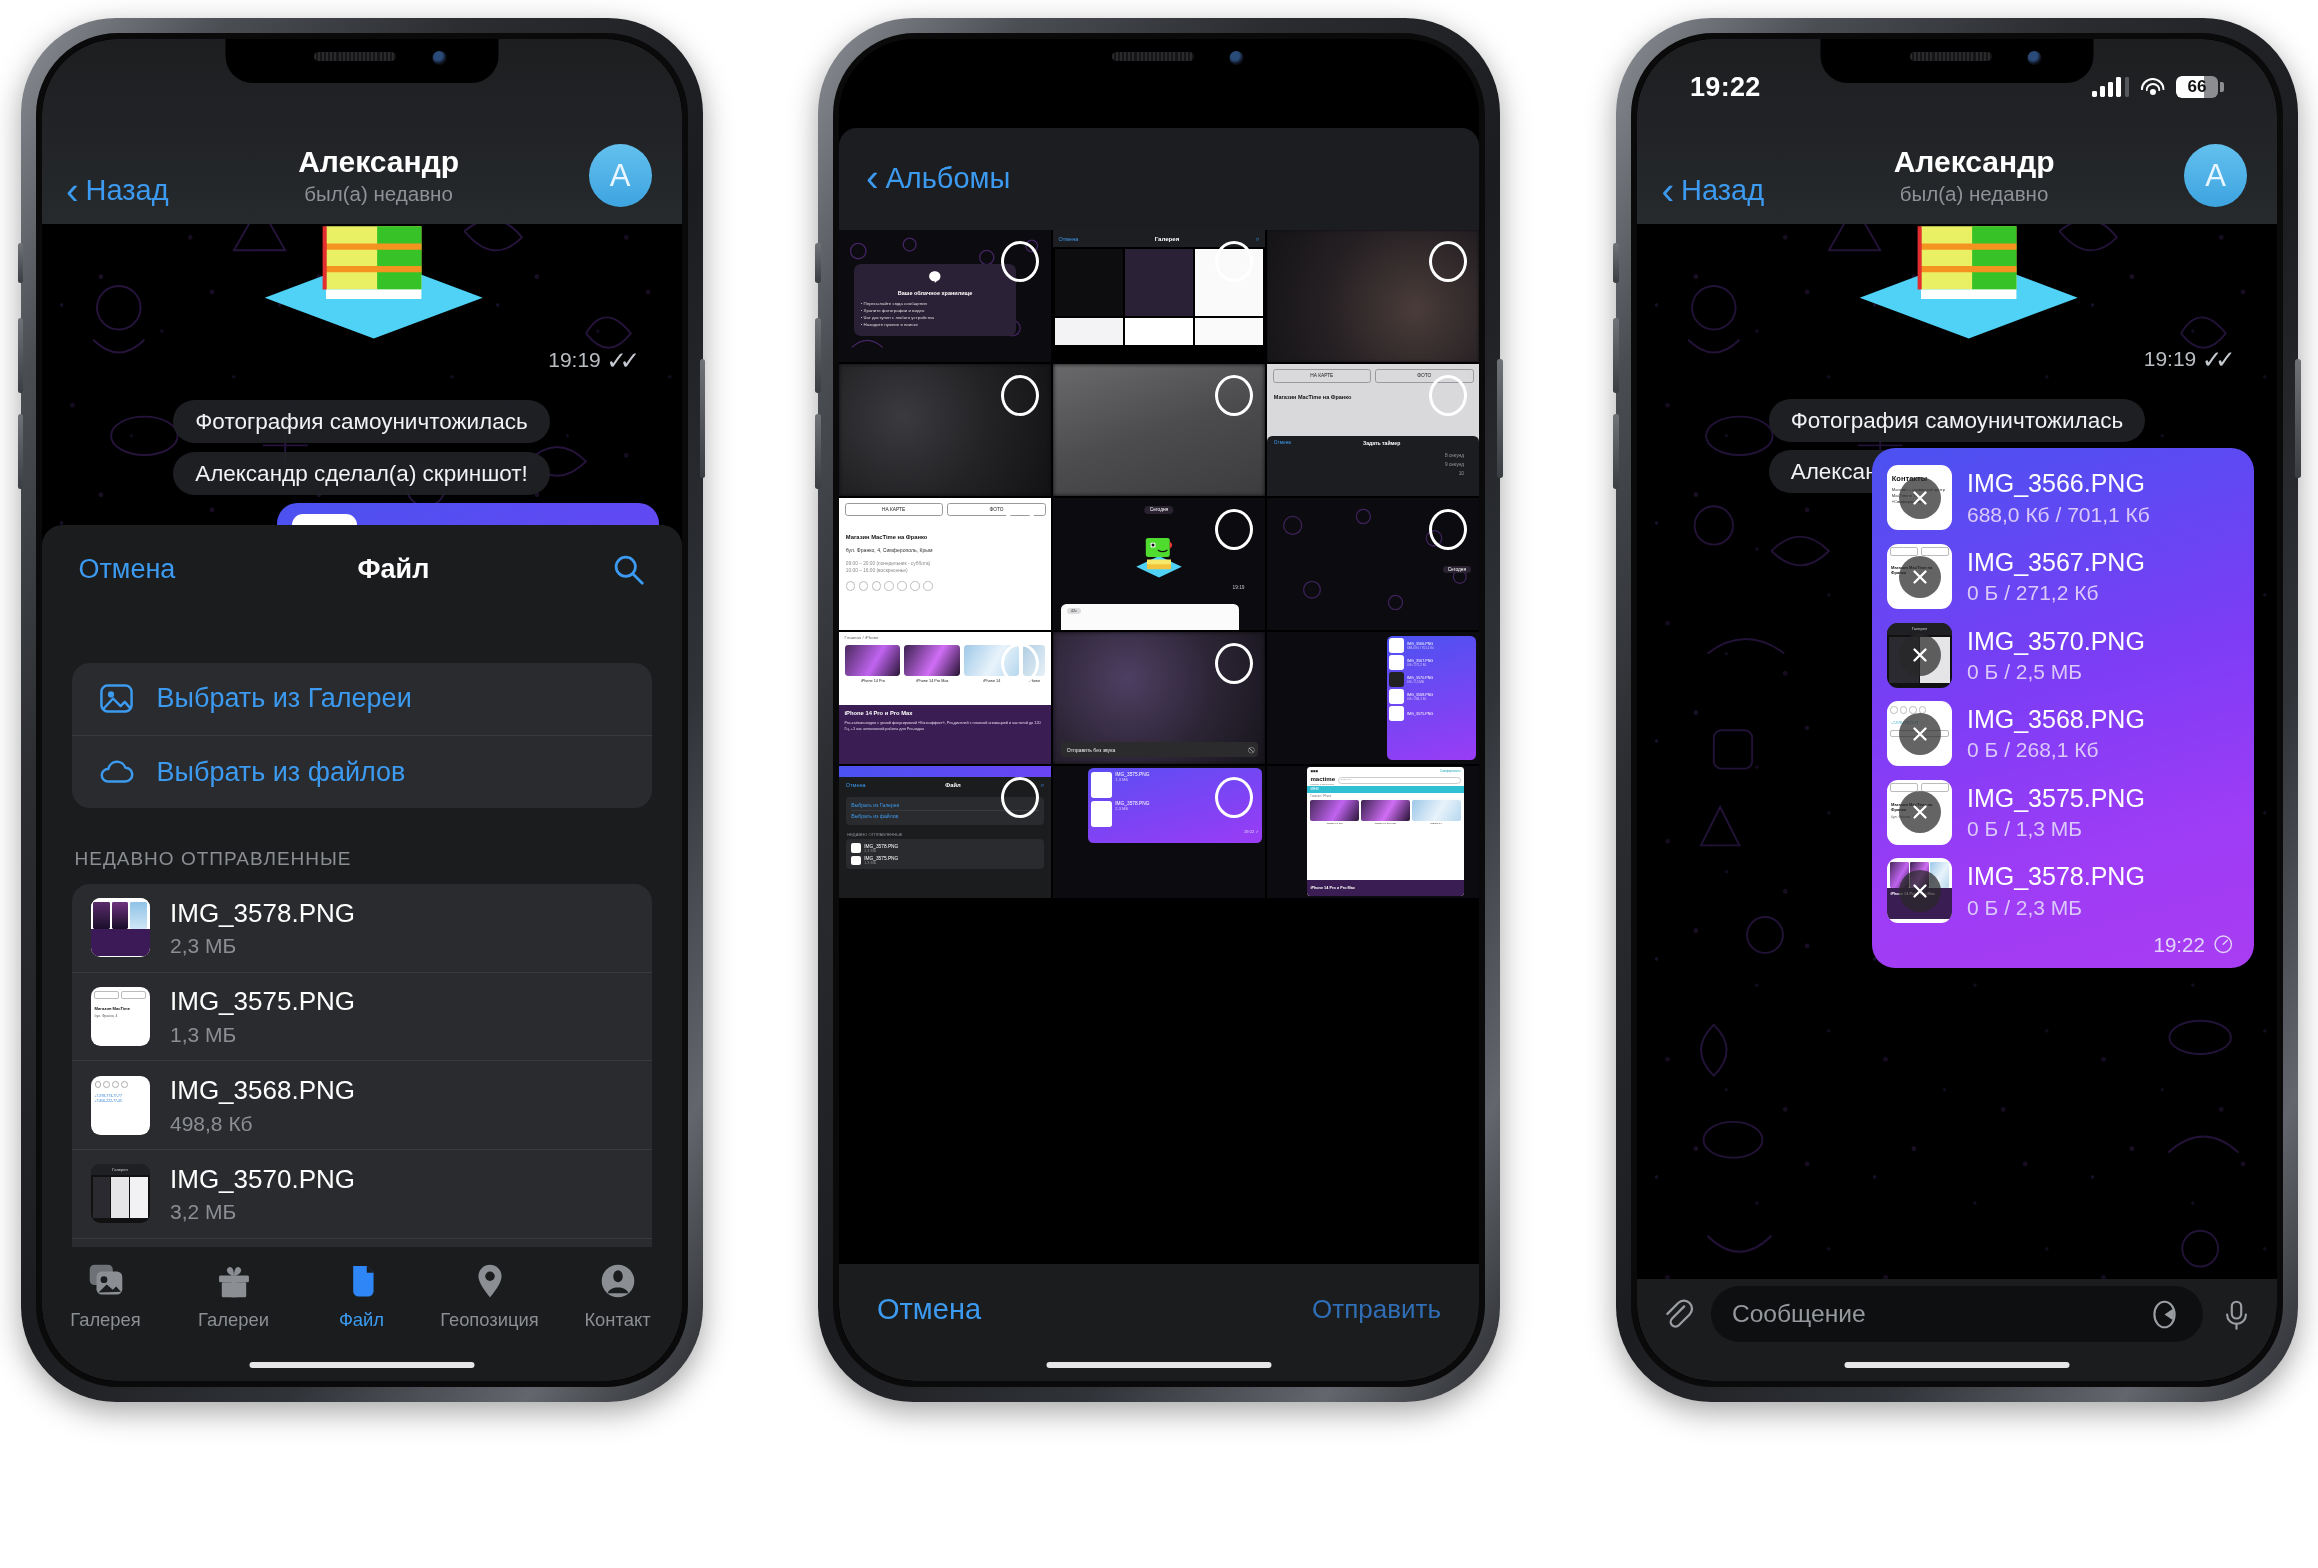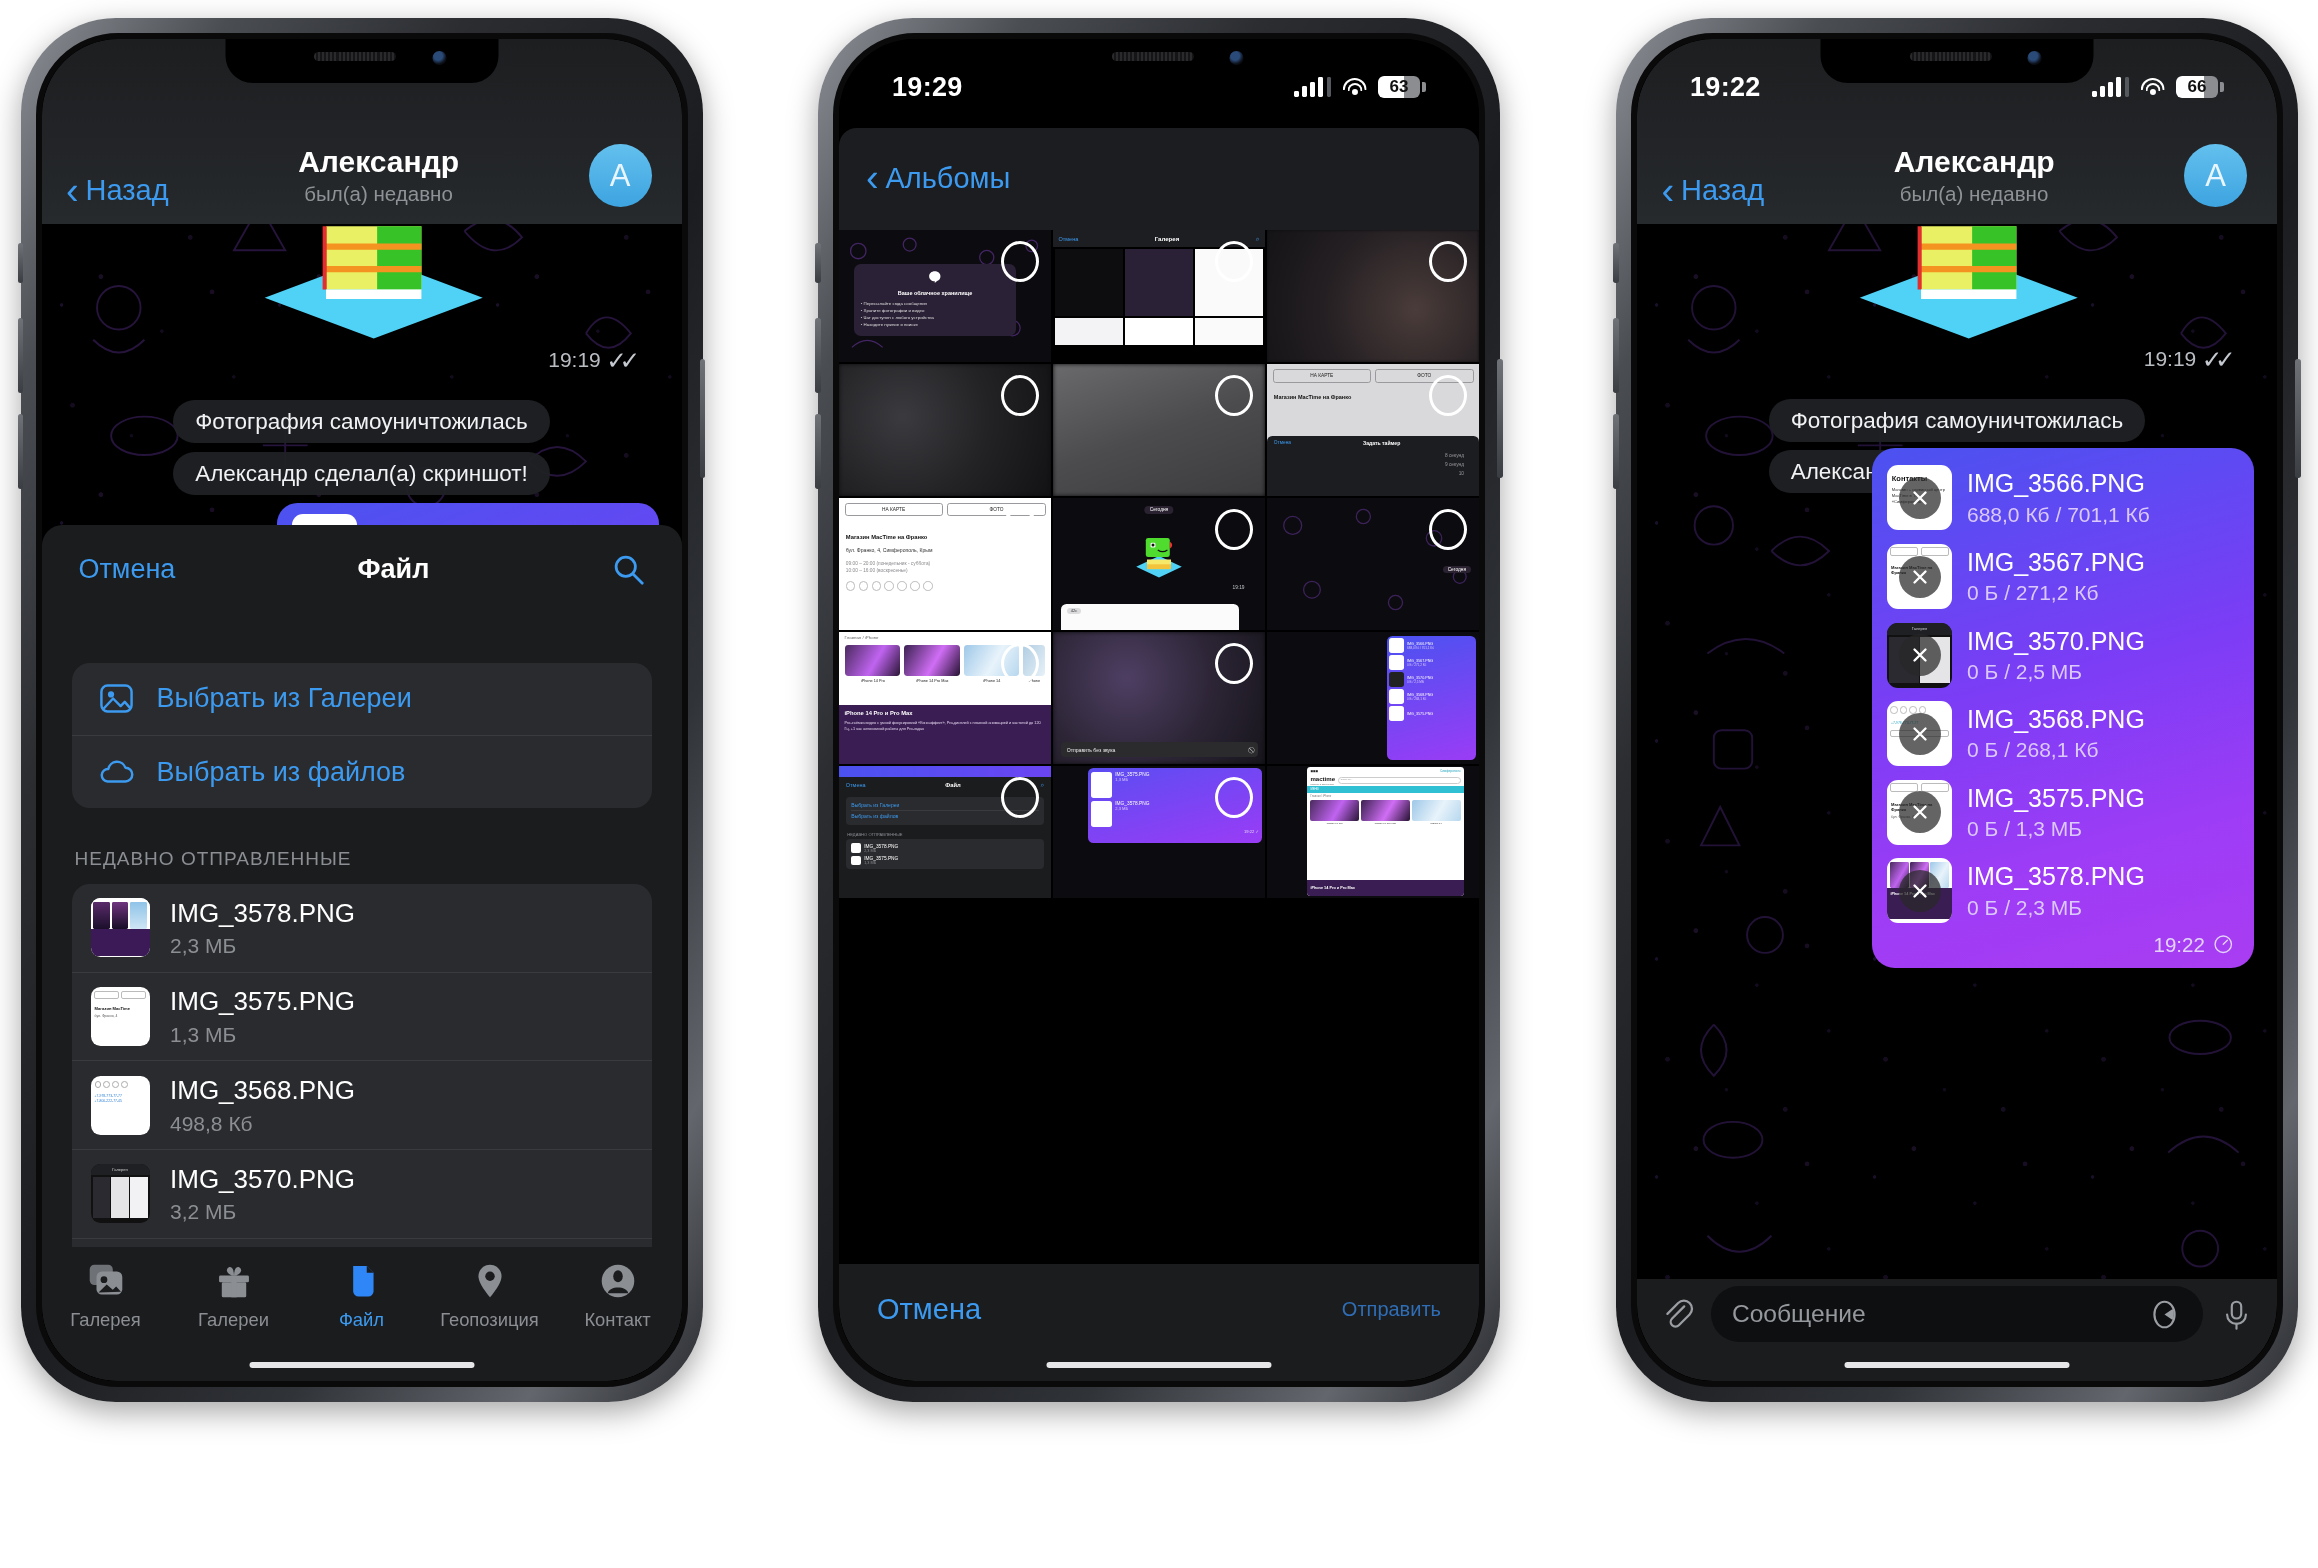--- a/index.html
+++ b/index.html
@@ -182,21 +182,21 @@
     position: absolute; top: 11px; right: 12.3px;
     width: 38px; height: 41px; border: 3.4px solid #fff; border-radius: 50%;
     background: transparent; z-index: 5;
   }
   .g-bottom {
     position: absolute; bottom: 0; left: 0; right: 0; height: 117px; z-index: 32;
     background: #1b1c1e; display: flex; align-items: center; justify-content: space-between;
     padding: 0 38px; padding-bottom: 24.6px;
   }
   .g-cancel { color: #3c9bf0; font-size: 29px; cursor: pointer; }
-  .g-send { color: #2f6db5; font-size: 20px; cursor: pointer; }
+  .g-send { color: #2f6db5; font-size: 26px; cursor: pointer; }
 
   
   .album {
     position: absolute; right: 23px; top: 409px; width: 382px;
     border-radius: 23px; overflow: hidden; z-index: 20;
     background: linear-gradient(165deg,#4b52f0 0%,#7b3df5 44%,#9d3cf6 74%,#a93df2 100%);
     padding: 11px 0 9.5px 0;
   }
   .a-row { display: flex; align-items: center; gap: 15px; padding: 6.8px 15px; }
   .a-thumb { width: 65px; height: 65px; border-radius: 11px; overflow: hidden; position: relative; background: #fff; flex: none; }
@@ -831,44 +831,20 @@
         <div class="g-bottom">
           <span class="g-cancel">Отмена</span>
           <span class="g-send">Отправить</span>
         </div>
 
         <div class="notch">
           <div class="speaker"></div>
           <div class="cam"></div>
         </div>
 
-        <div class="statusbar">
-          <div class="sb-time">19:29</div>
-          <div class="sb-right">
-            <span class="cell">
-                <i></i>
-                <i></i>
-                <i></i>
-                <i></i>
-                <i></i>
-              </span>
-            <span class="wifi">
-                <span class="a"></span>
-                <span class="b"></span>
-                <span class="c"></span>
-              </span>
-            <span class="batt-wrap">
-              <span class="batt">
-                  <span class="fill" style="width:63%"></span>
-                  <span class="num">63</span>
-                </span>
-              <span class="batt-tip"></span>
-            </span>
-          </div>
-        </div>
 
         <div class="home-bar"></div>
       </div>
     </div>
   </div>
 
   <div class="phone" style="left:1616px; top:17.7px;">
     <div class="sb l1"></div>
       <div class="sb l2"></div>
       <div class="sb l3"></div>

